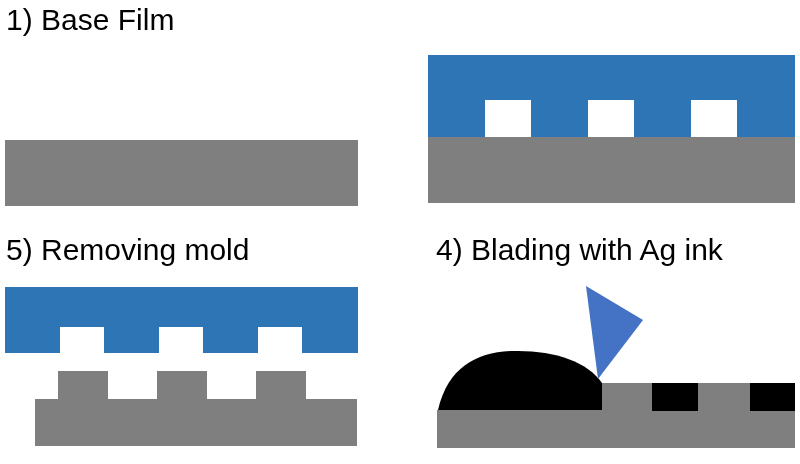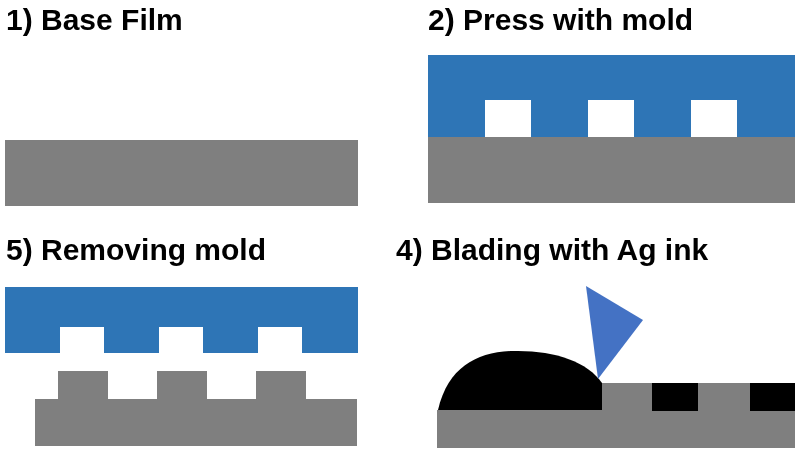--- a/index.html
+++ b/index.html
@@ -7,43 +7,42 @@
   body { font-family: "Liberation Sans", sans-serif; }
   .canvas {
     position: relative;
     width: 800px;
     height: 464px;
     background: #ffffff;
     overflow: hidden;
   }
   .step-label {
     position: absolute;
-    font-weight: bold;
+    font-weight: normal;
     font-size: 30px;
     line-height: 34px;
     color: #000000;
     white-space: nowrap;
   }
   #label-1 { left: 6px;   top: 3px; }
   #label-2 { left: 428px; top: 3px; }
   #label-3 { left: 6px;   top: 233px; }
-  #label-4 { left: 396px; top: 233px; }
+  #label-4 { left: 436px; top: 233px; }
   svg.diagram {
     position: absolute;
     left: 0; top: 0;
     width: 800px; height: 464px;
   }
 </style>
 </head>
 <body>
 
 <div class="canvas">
 
   <div class="step-label" id="label-1">1) Base Film</div>
-  <div class="step-label" id="label-2">2) Press with mold</div>
   <div class="step-label" id="label-3">5) Removing mold</div>
   <div class="step-label" id="label-4">4) Blading with Ag ink</div>
 
   <svg class="diagram" viewBox="0 0 800 464">
 
     <rect x="5" y="140" width="353" height="66" fill="#7f7f7f"></rect>
 
     <g fill="#2e75b6">
       <rect x="428" y="55" width="367" height="45"></rect>
       <rect x="428" y="100" width="57" height="37"></rect>

